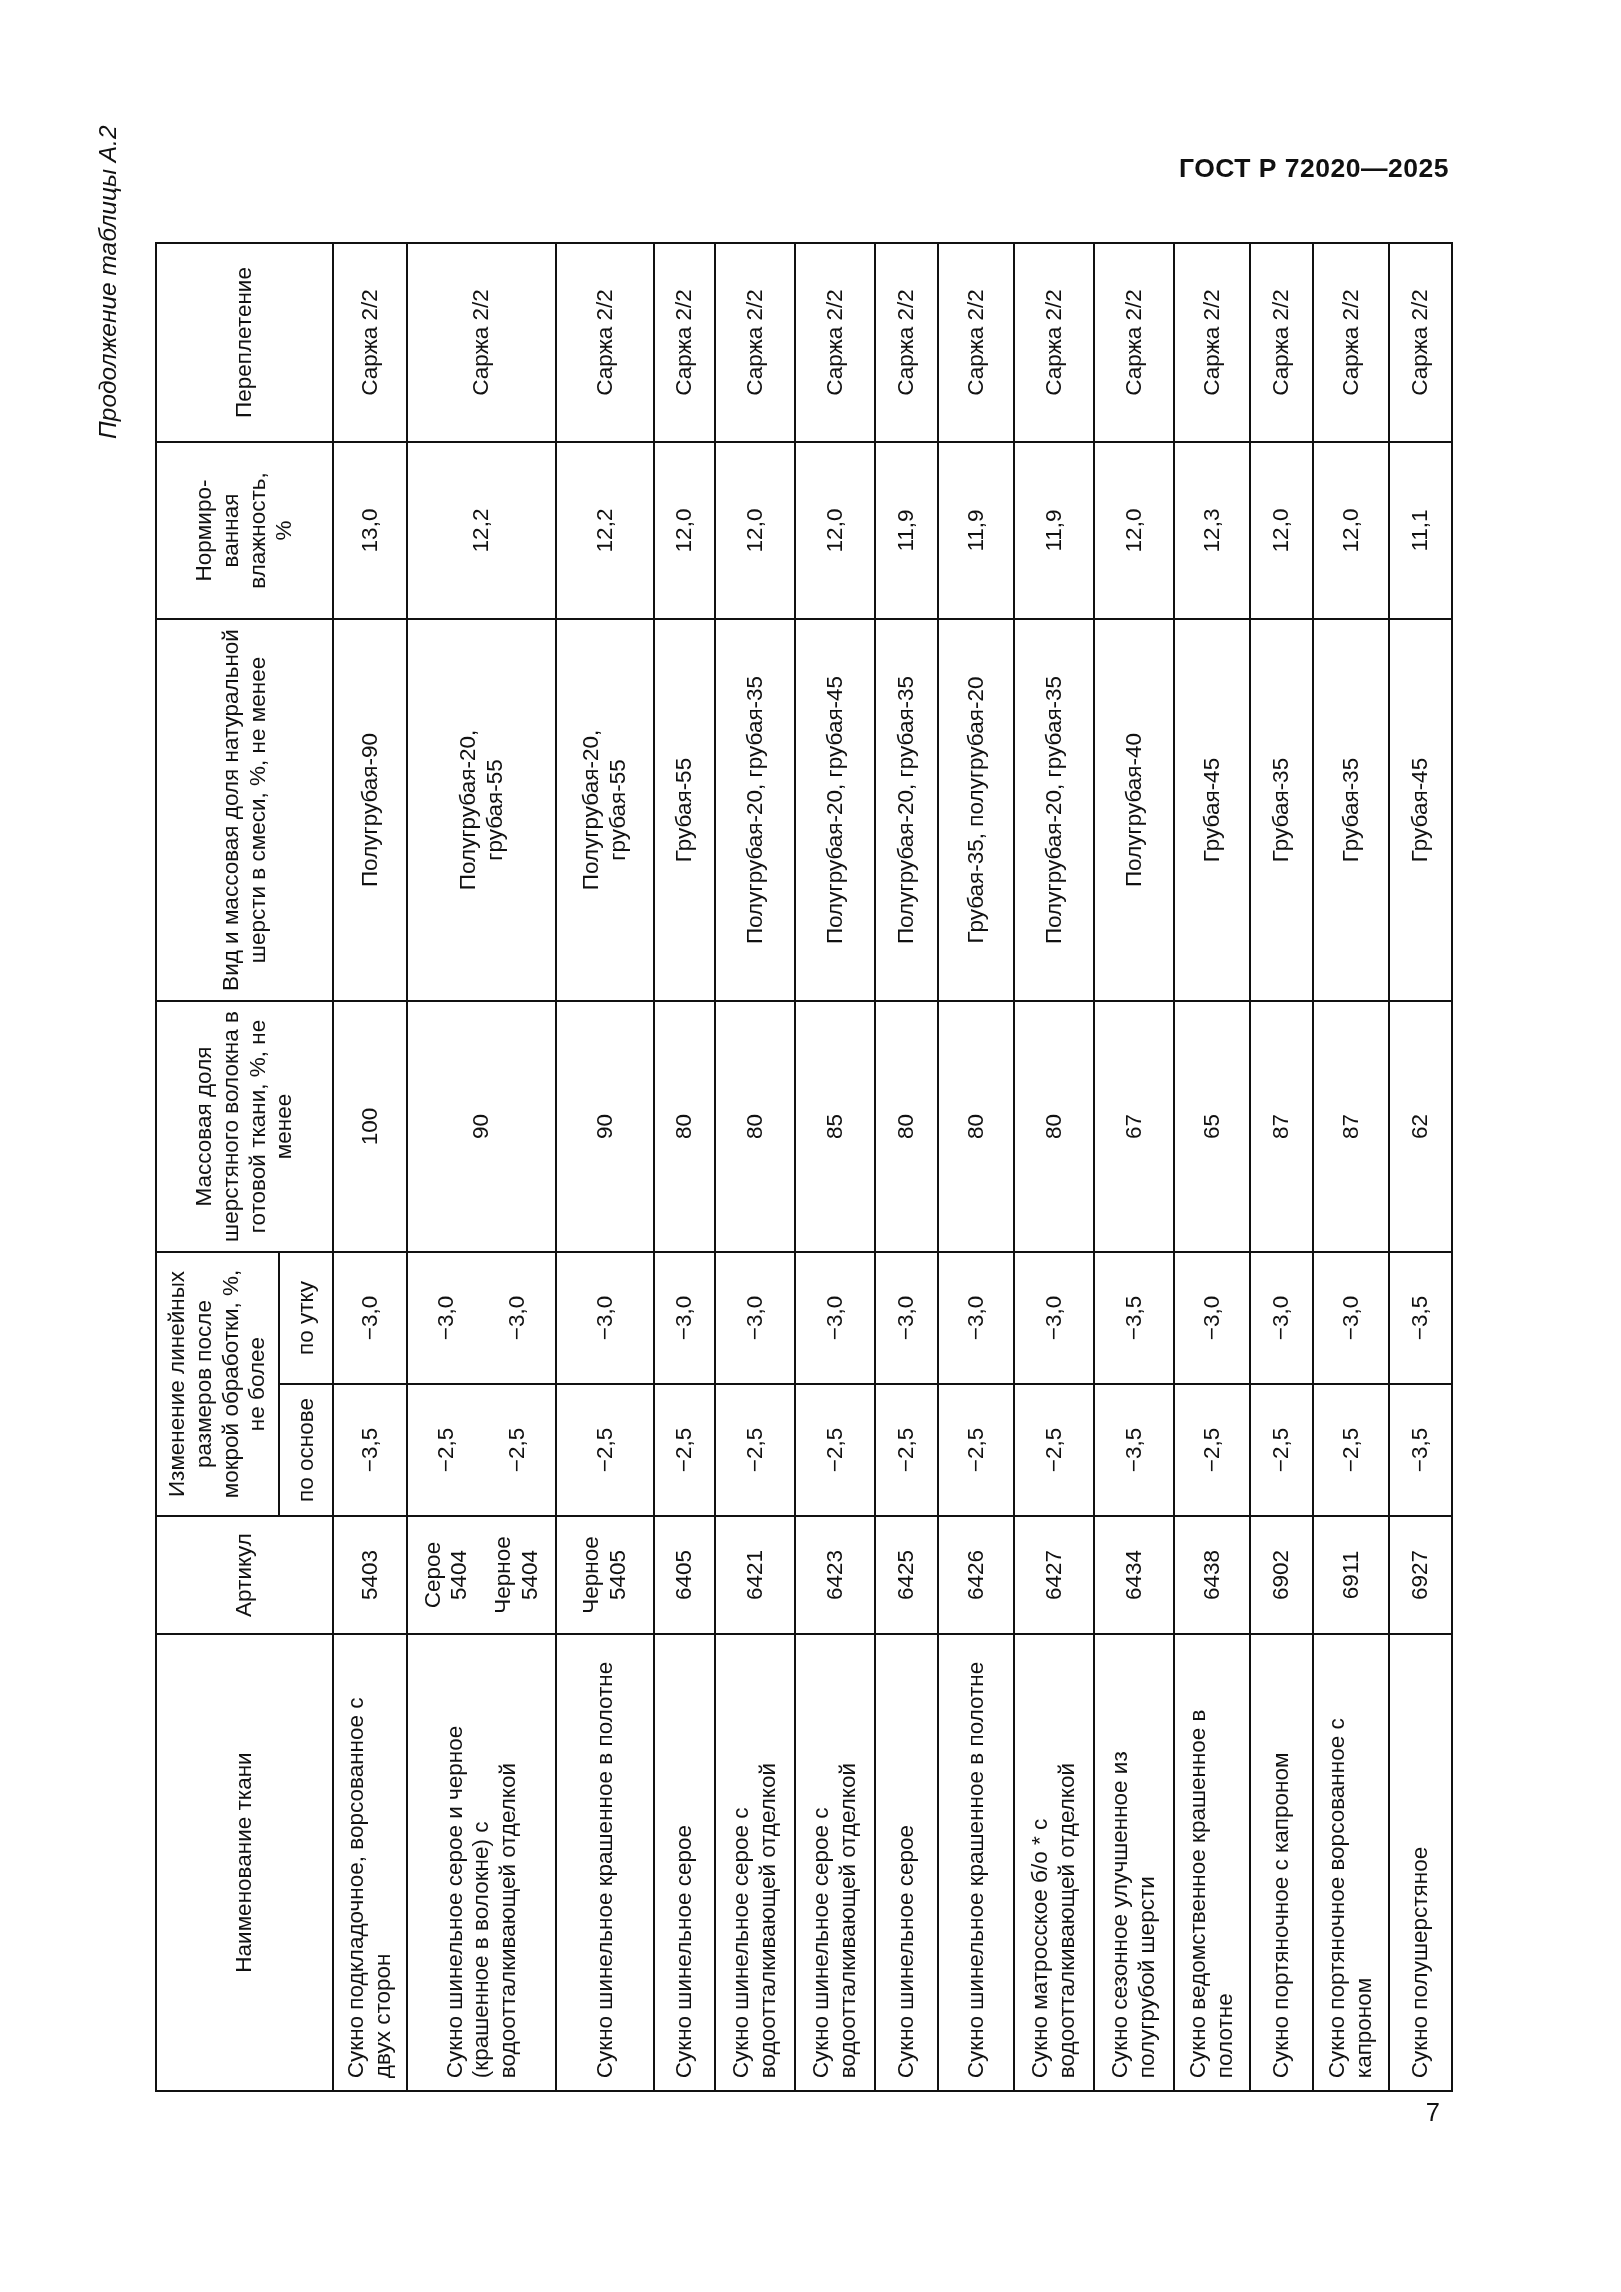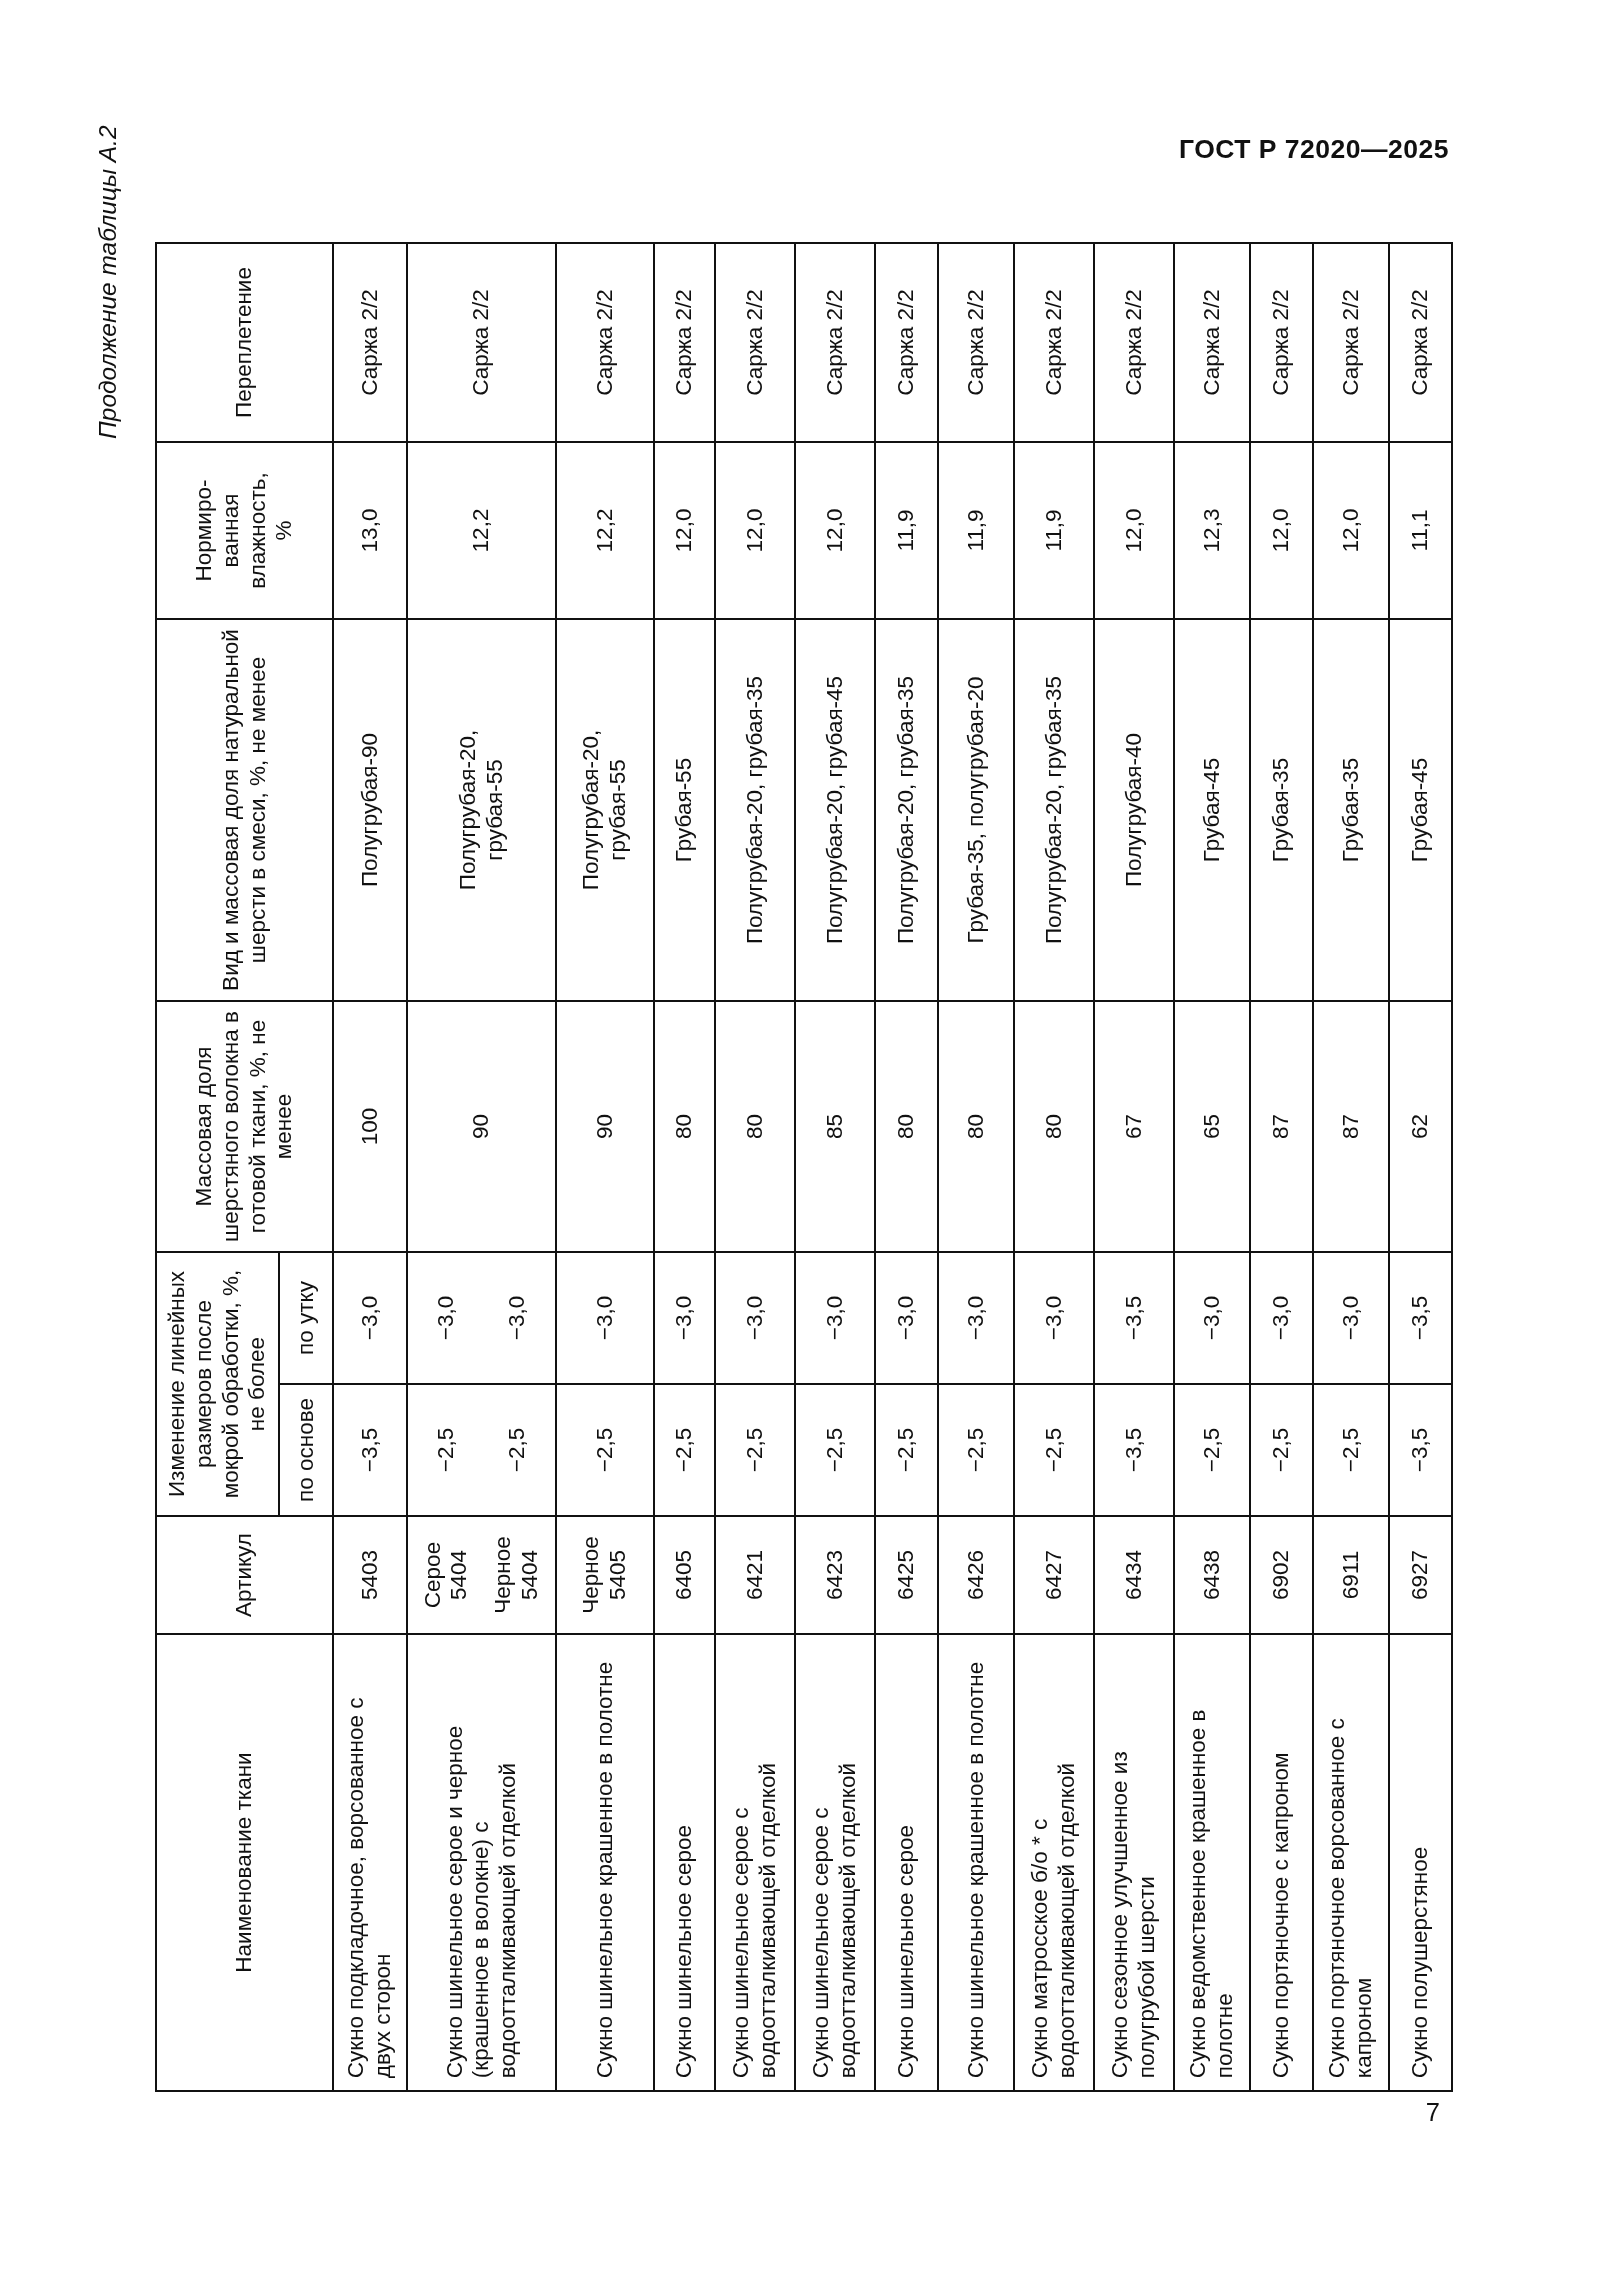--- a/index.html
+++ b/index.html
@@ -13,21 +13,21 @@
     position: relative;
     width: 1621px;
     height: 2293px;
     background: #ffffff;
     overflow: hidden;
   }
 
   
   .doc-header {
     position: absolute;
-    top: 134px;
+    top: 153px;
     right: 172px;
     font-size: 26.5px;
     font-weight: bold;
     letter-spacing: 0.5px;
     white-space: nowrap;
   }
 
   
   .table-caption {
     position: absolute;

